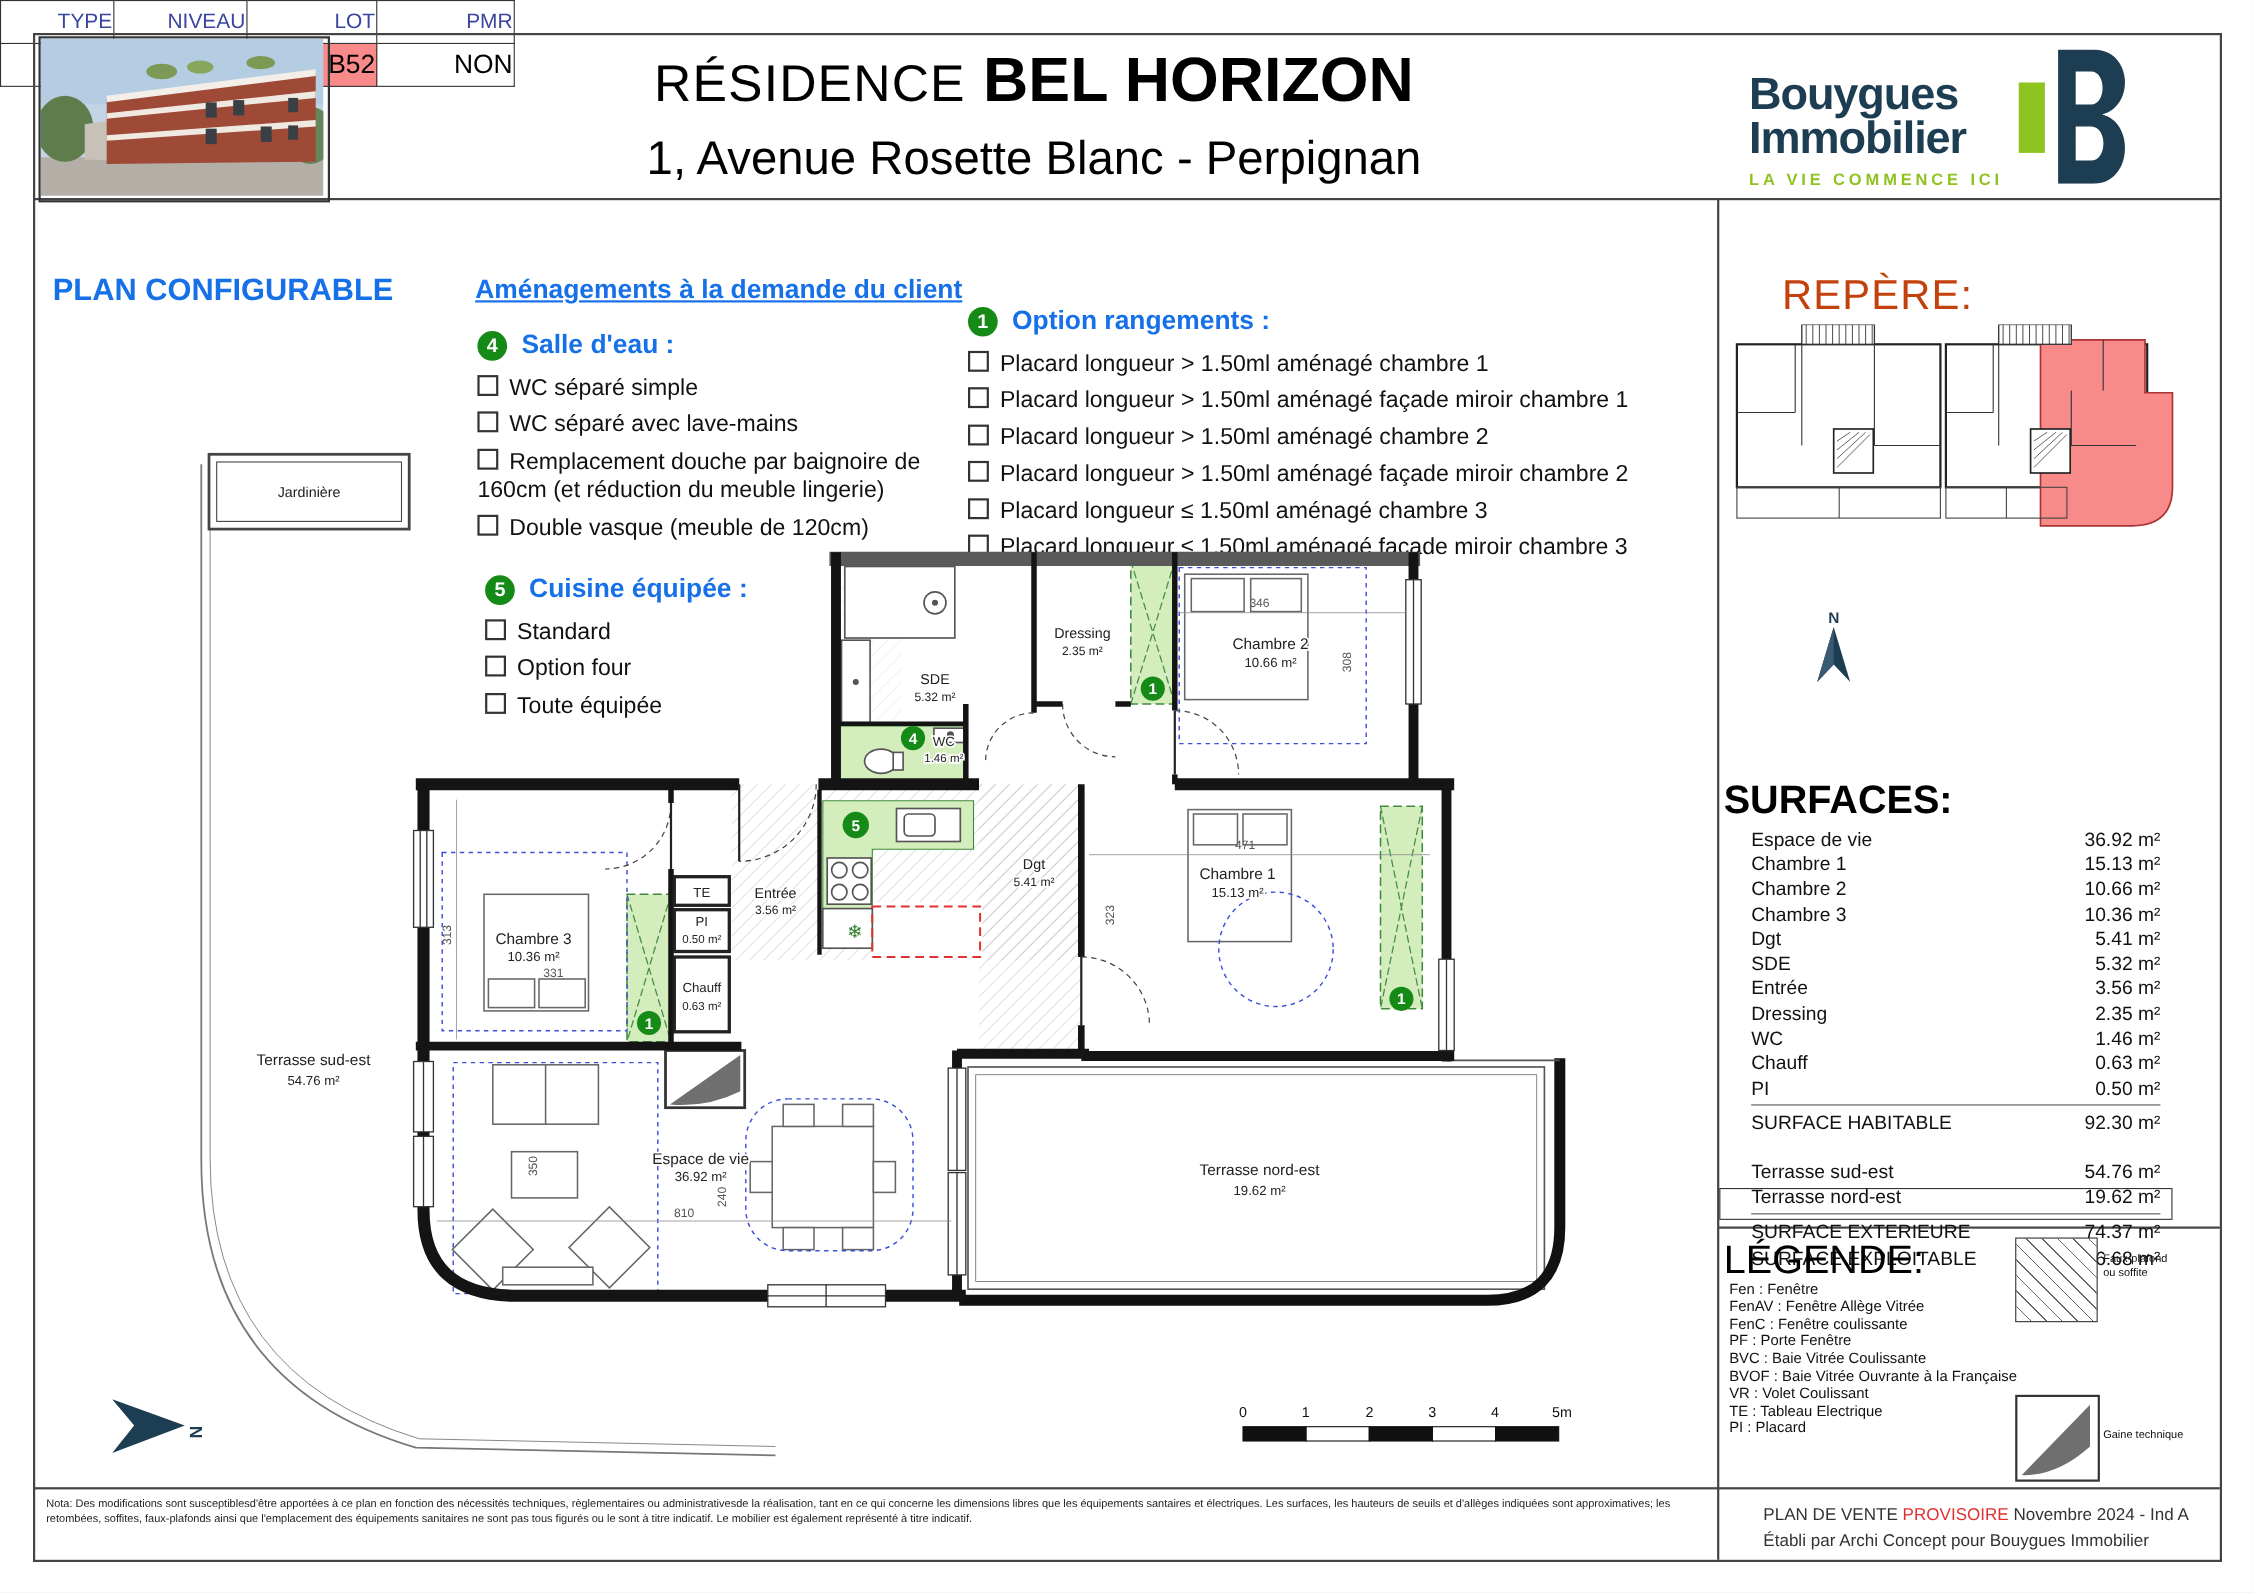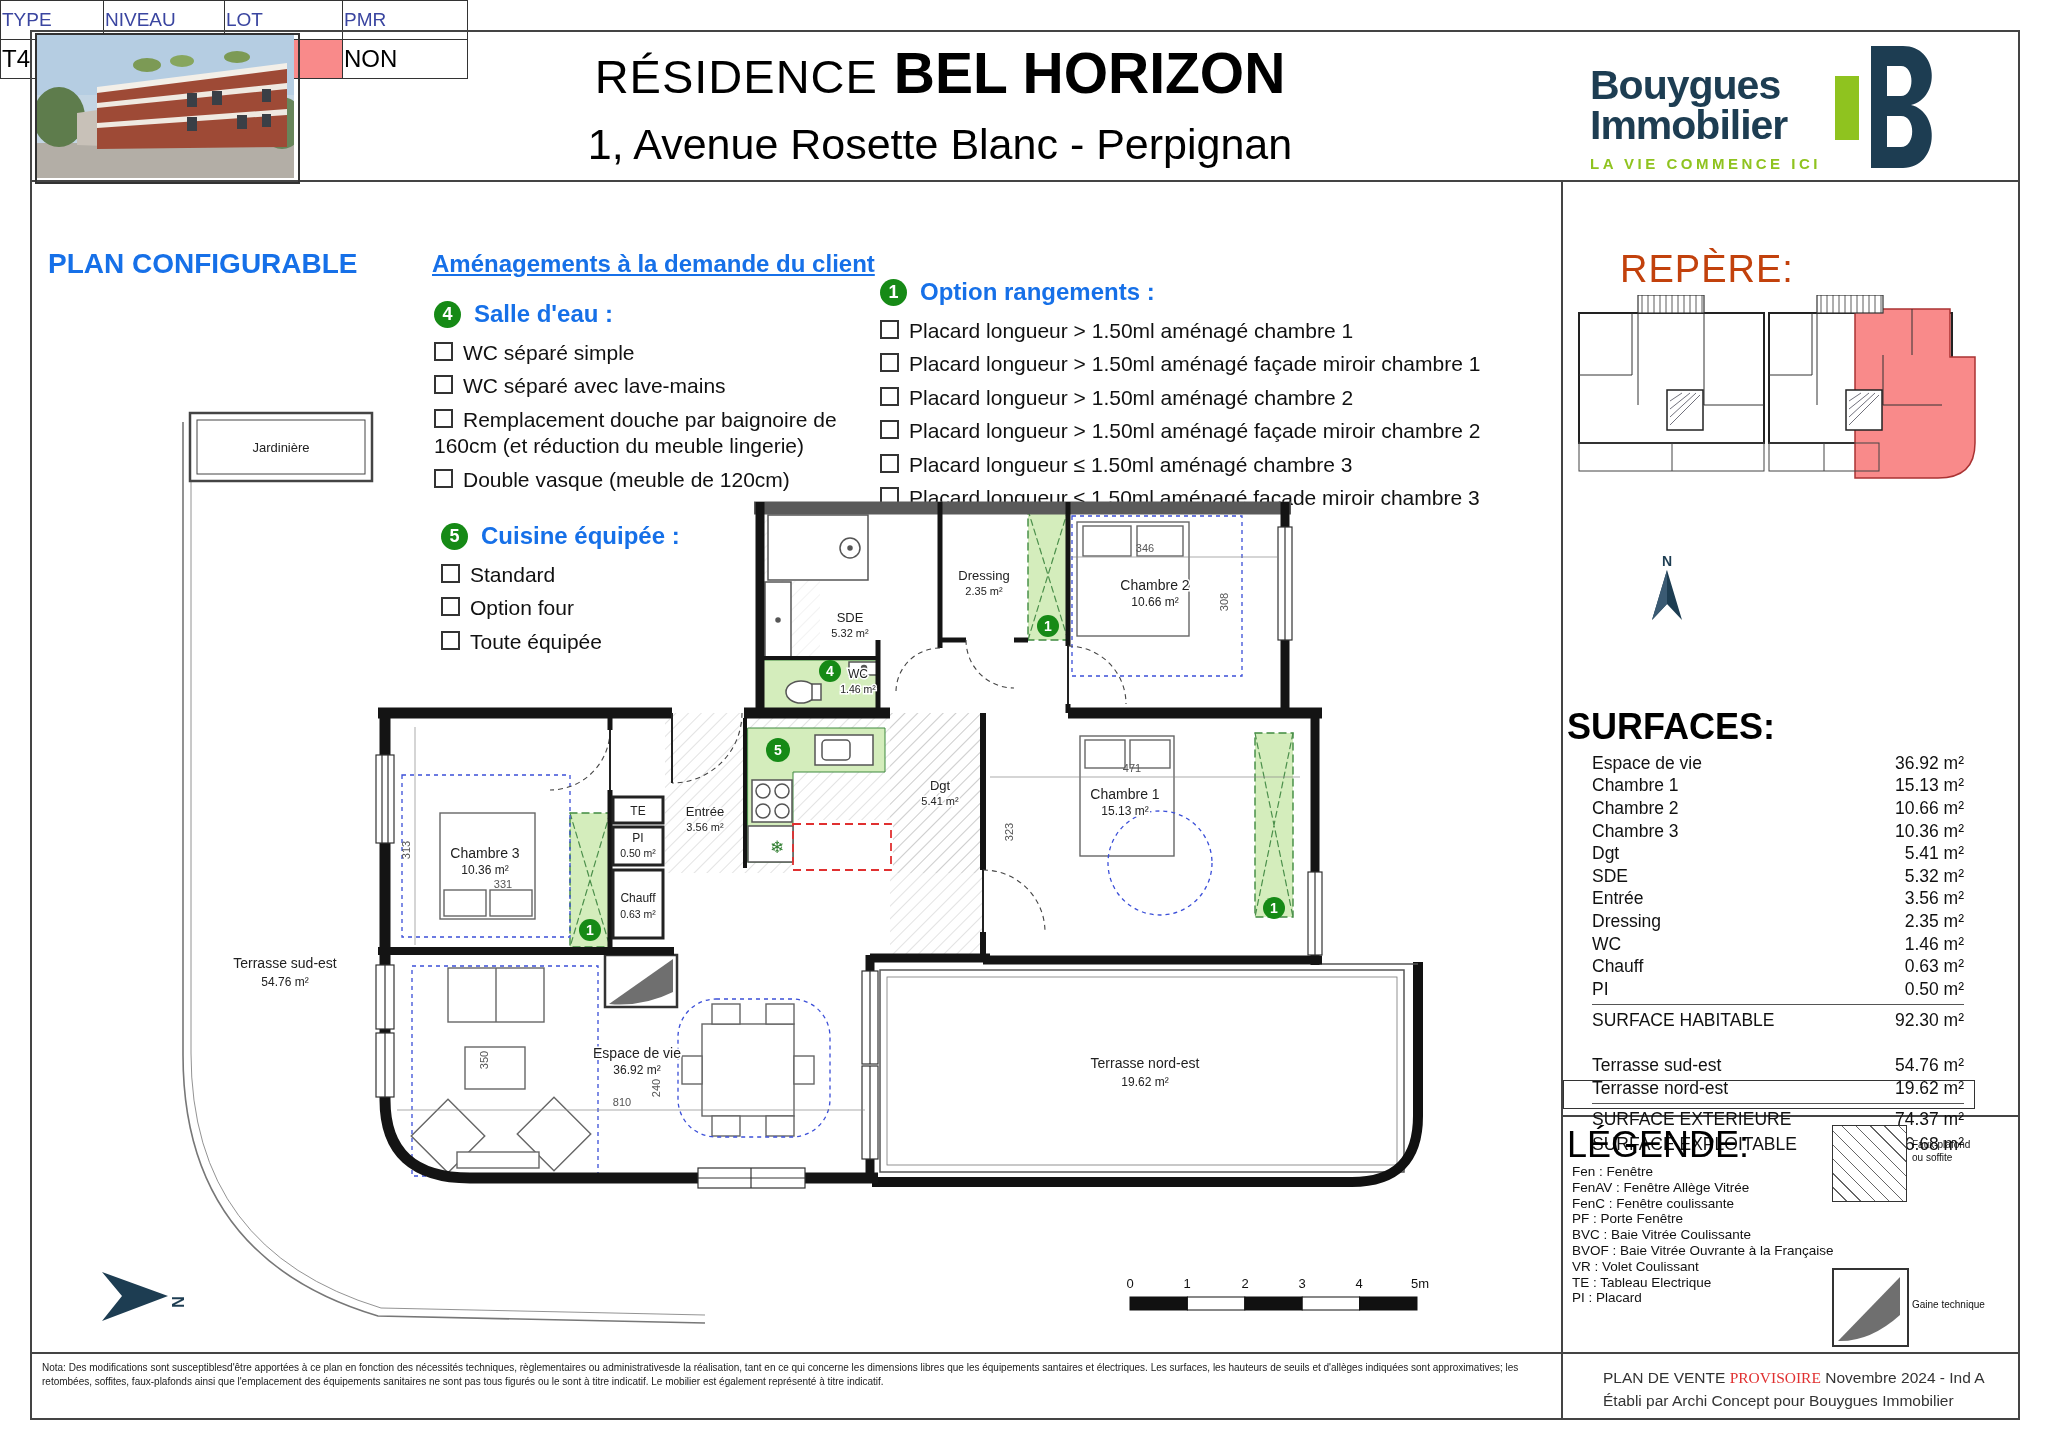--- a/index.html
+++ b/index.html
@@ -28,41 +28,41 @@
   .sec{position:absolute;}
   .sec-title{display:flex;align-items:center;font-size:24px;font-weight:700;color:#1670e8;margin-bottom:12px;}
   .badge{display:inline-flex;align-items:center;justify-content:center;width:27px;height:27px;border-radius:50%;background:#168a16;color:#fff;font-size:18px;font-weight:700;margin-right:13px;flex:none;}
   .opt-list{list-style:none;margin:0;padding:0;font-size:21px;color:#111;}
   .opt-list li{margin-bottom:7px;line-height:1.26;}
   .cb{display:inline-block;width:15px;height:15px;border:2px solid #333;margin-right:10px;vertical-align:-1px;}
 
   
   .repere-head{left:1620px;top:248px;font-size:38px;color:#c2410c;letter-spacing:1px;}
   .lot-table{left:1563px;top:630px;width:455px;border-collapse:collapse;table-layout:fixed;}
-  .lot-table td{border:1.5px solid #333;text-align:left;height:36px;}
+  .lot-table td{border:1.5px solid #333;text-align:right;height:36px;}
   .lot-table .th{color:#3a45a0;font-size:19px;}
   .lot-table .tv{font-size:24px;color:#000;}
   .lot-red{background:#f98a8a;}
   .surf-head{left:1567px;top:706px;font-size:36px;font-weight:600;color:#000;}
   .surf{left:1592px;top:752px;width:372px;font-size:17.5px;color:#111;}
   .srow{display:flex;justify-content:space-between;height:22.6px;align-items:center;}
   .stotal{border-top:1.5px solid #555;margin-top:3px;padding-top:4px;height:24px;}
   .sgap{height:22px;}
   .sbox{position:absolute;left:1563px;top:1080px;width:410px;height:27px;border:1.5px solid #333;}
   .leg-head{left:1567px;top:1124px;font-size:36px;color:#000;}
   .leg-list{left:1572px;top:1164px;font-size:13.5px;line-height:15.8px;color:#111;}
   .leg-sym{position:absolute;width:73px;height:75px;border:1.5px solid #333;background:
      repeating-linear-gradient(45deg,#fff 0 9px,#666 9px 10px);}
   .leg-sym2{position:absolute;width:73px;height:75px;border:2px solid #333;}
   .leg-lbl{position:absolute;font-size:10px;color:#111;line-height:1.3;}
 
   
   .nota{left:30px;top:1352px;width:1531px;height:64px;border-top:2px solid #444;padding:7px 12px 0 12px;font-size:10px;line-height:1.4;color:#222;box-sizing:border-box;}
   .vente{left:1561px;top:1352px;width:457px;height:66px;border-top:2px solid #444;border-left:2px solid #444;box-sizing:border-box;padding:12px 0 0 40px;font-size:15.5px;color:#333;line-height:1.5;}
-  .red{color:#e03030;font-family:Liberation Serif, serif;}
+  .red{color:#e03030;}
 
   
   svg text{font-family:"Liberation Sans",sans-serif;}
   .lbl{paint-order:stroke;stroke:#ffffff;stroke-width:3px;fill:#222;}
   .dim{fill:#555;font-size:11px;}
 </style>
 </head>
 <body>
 
 <div class="page">

